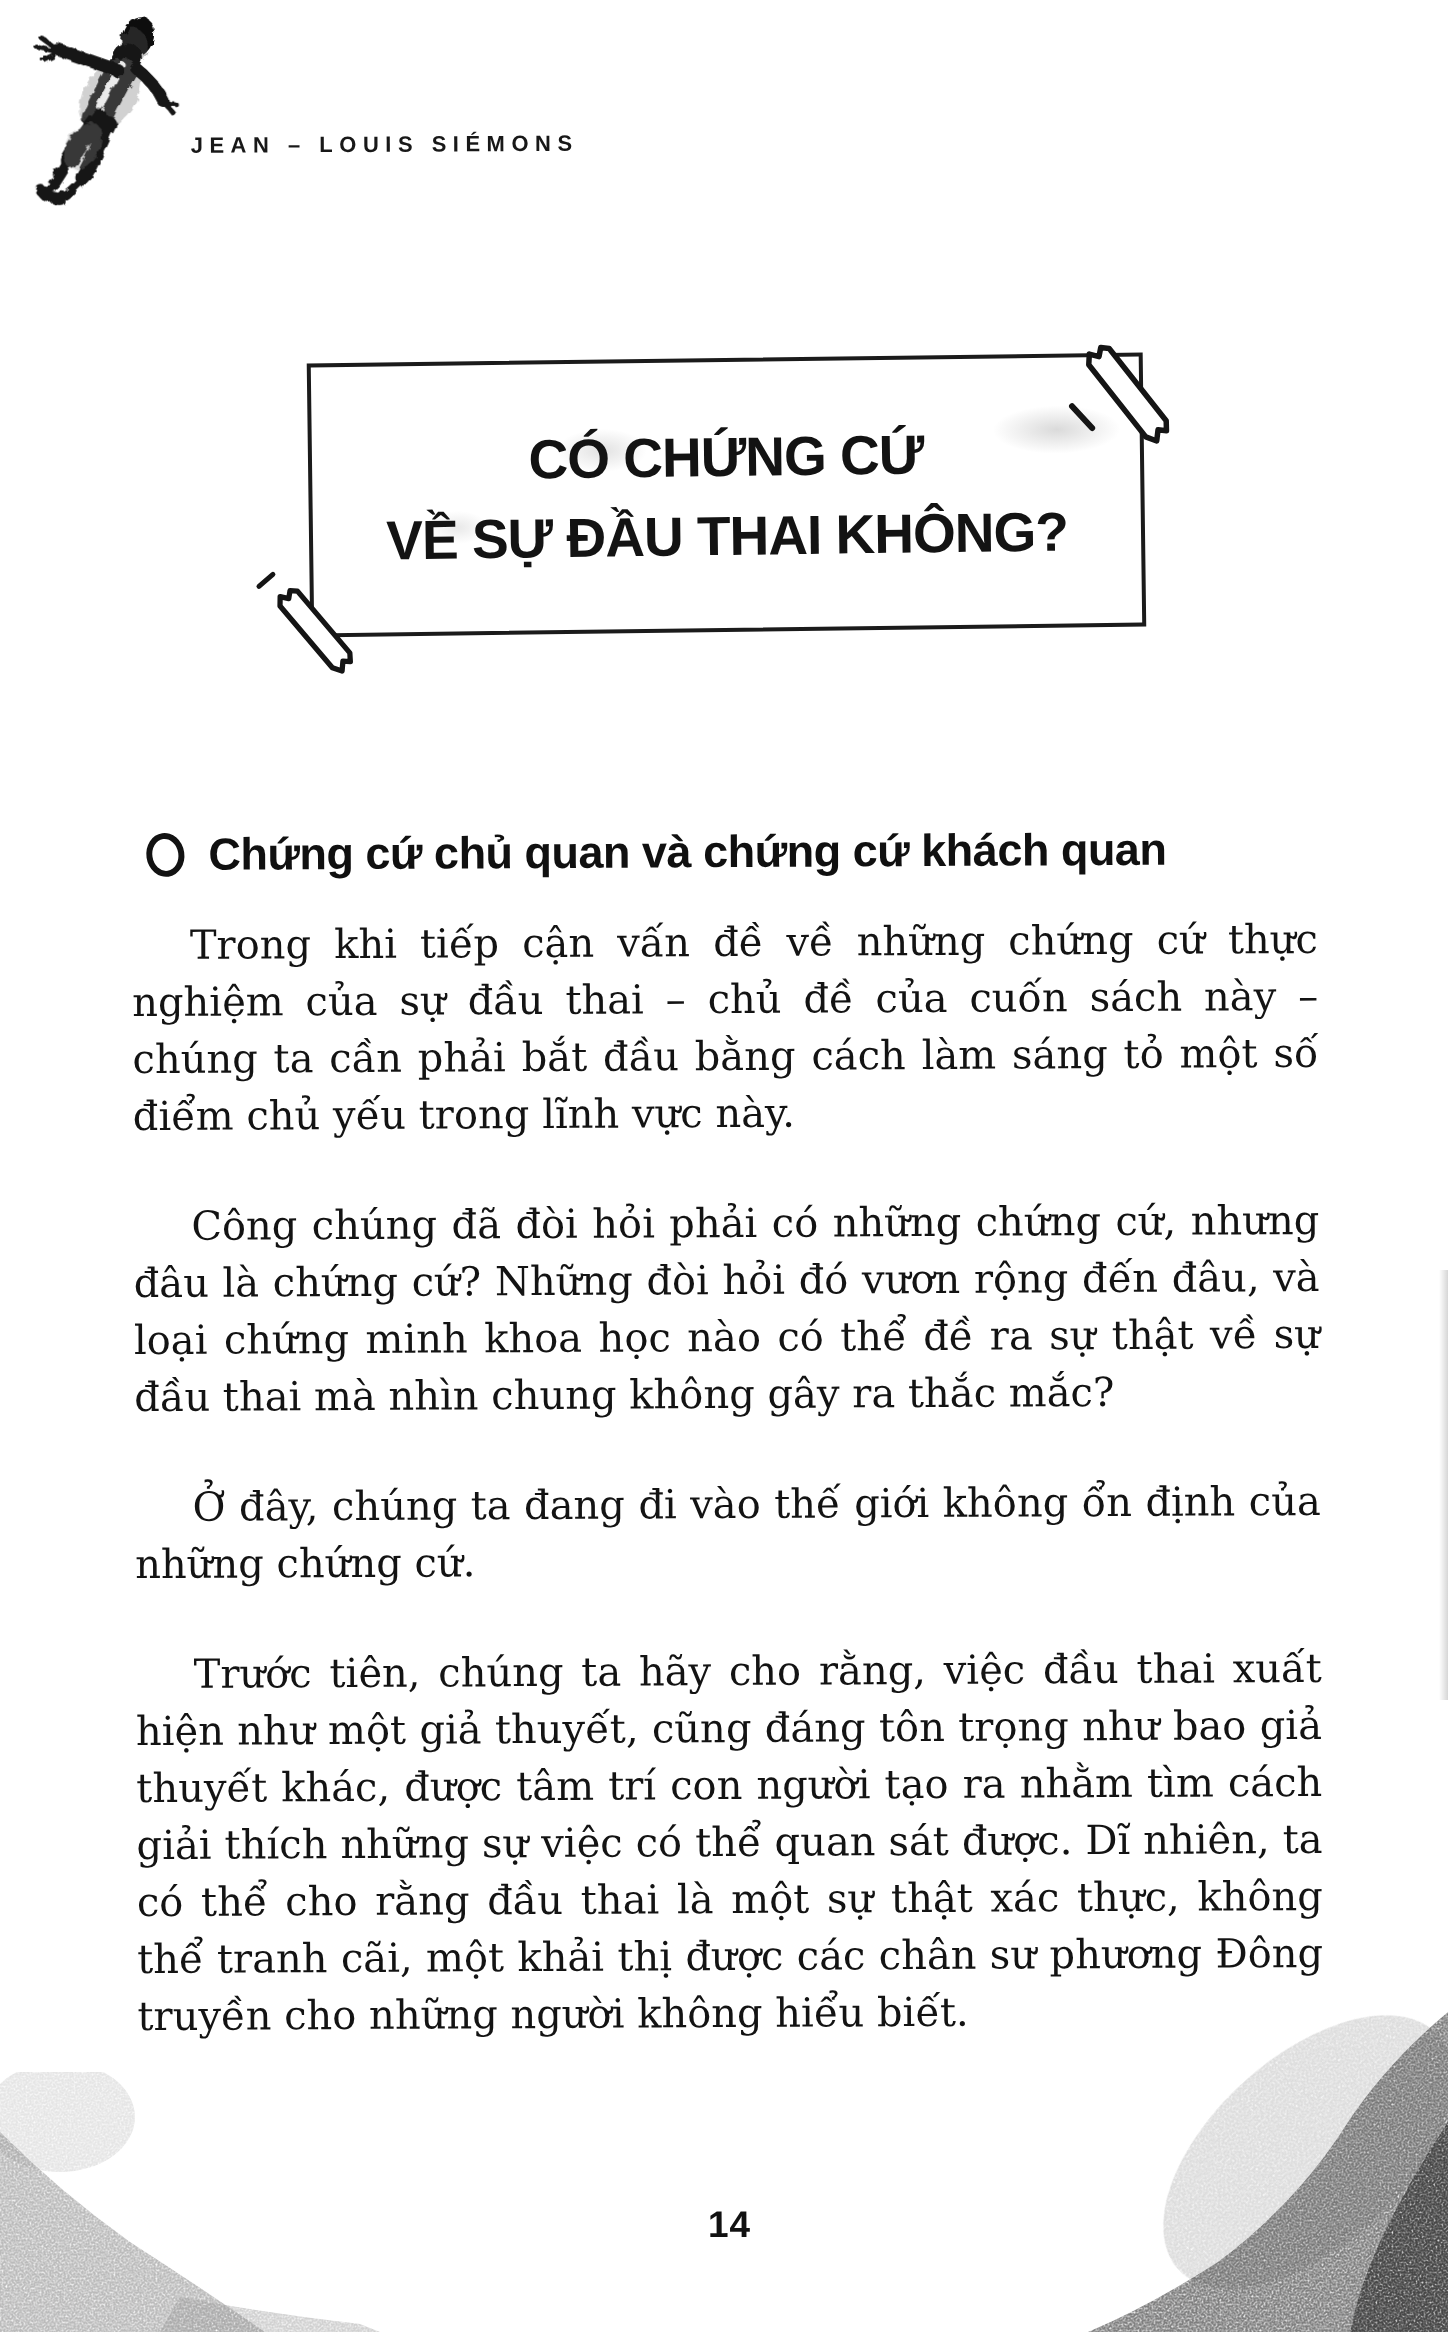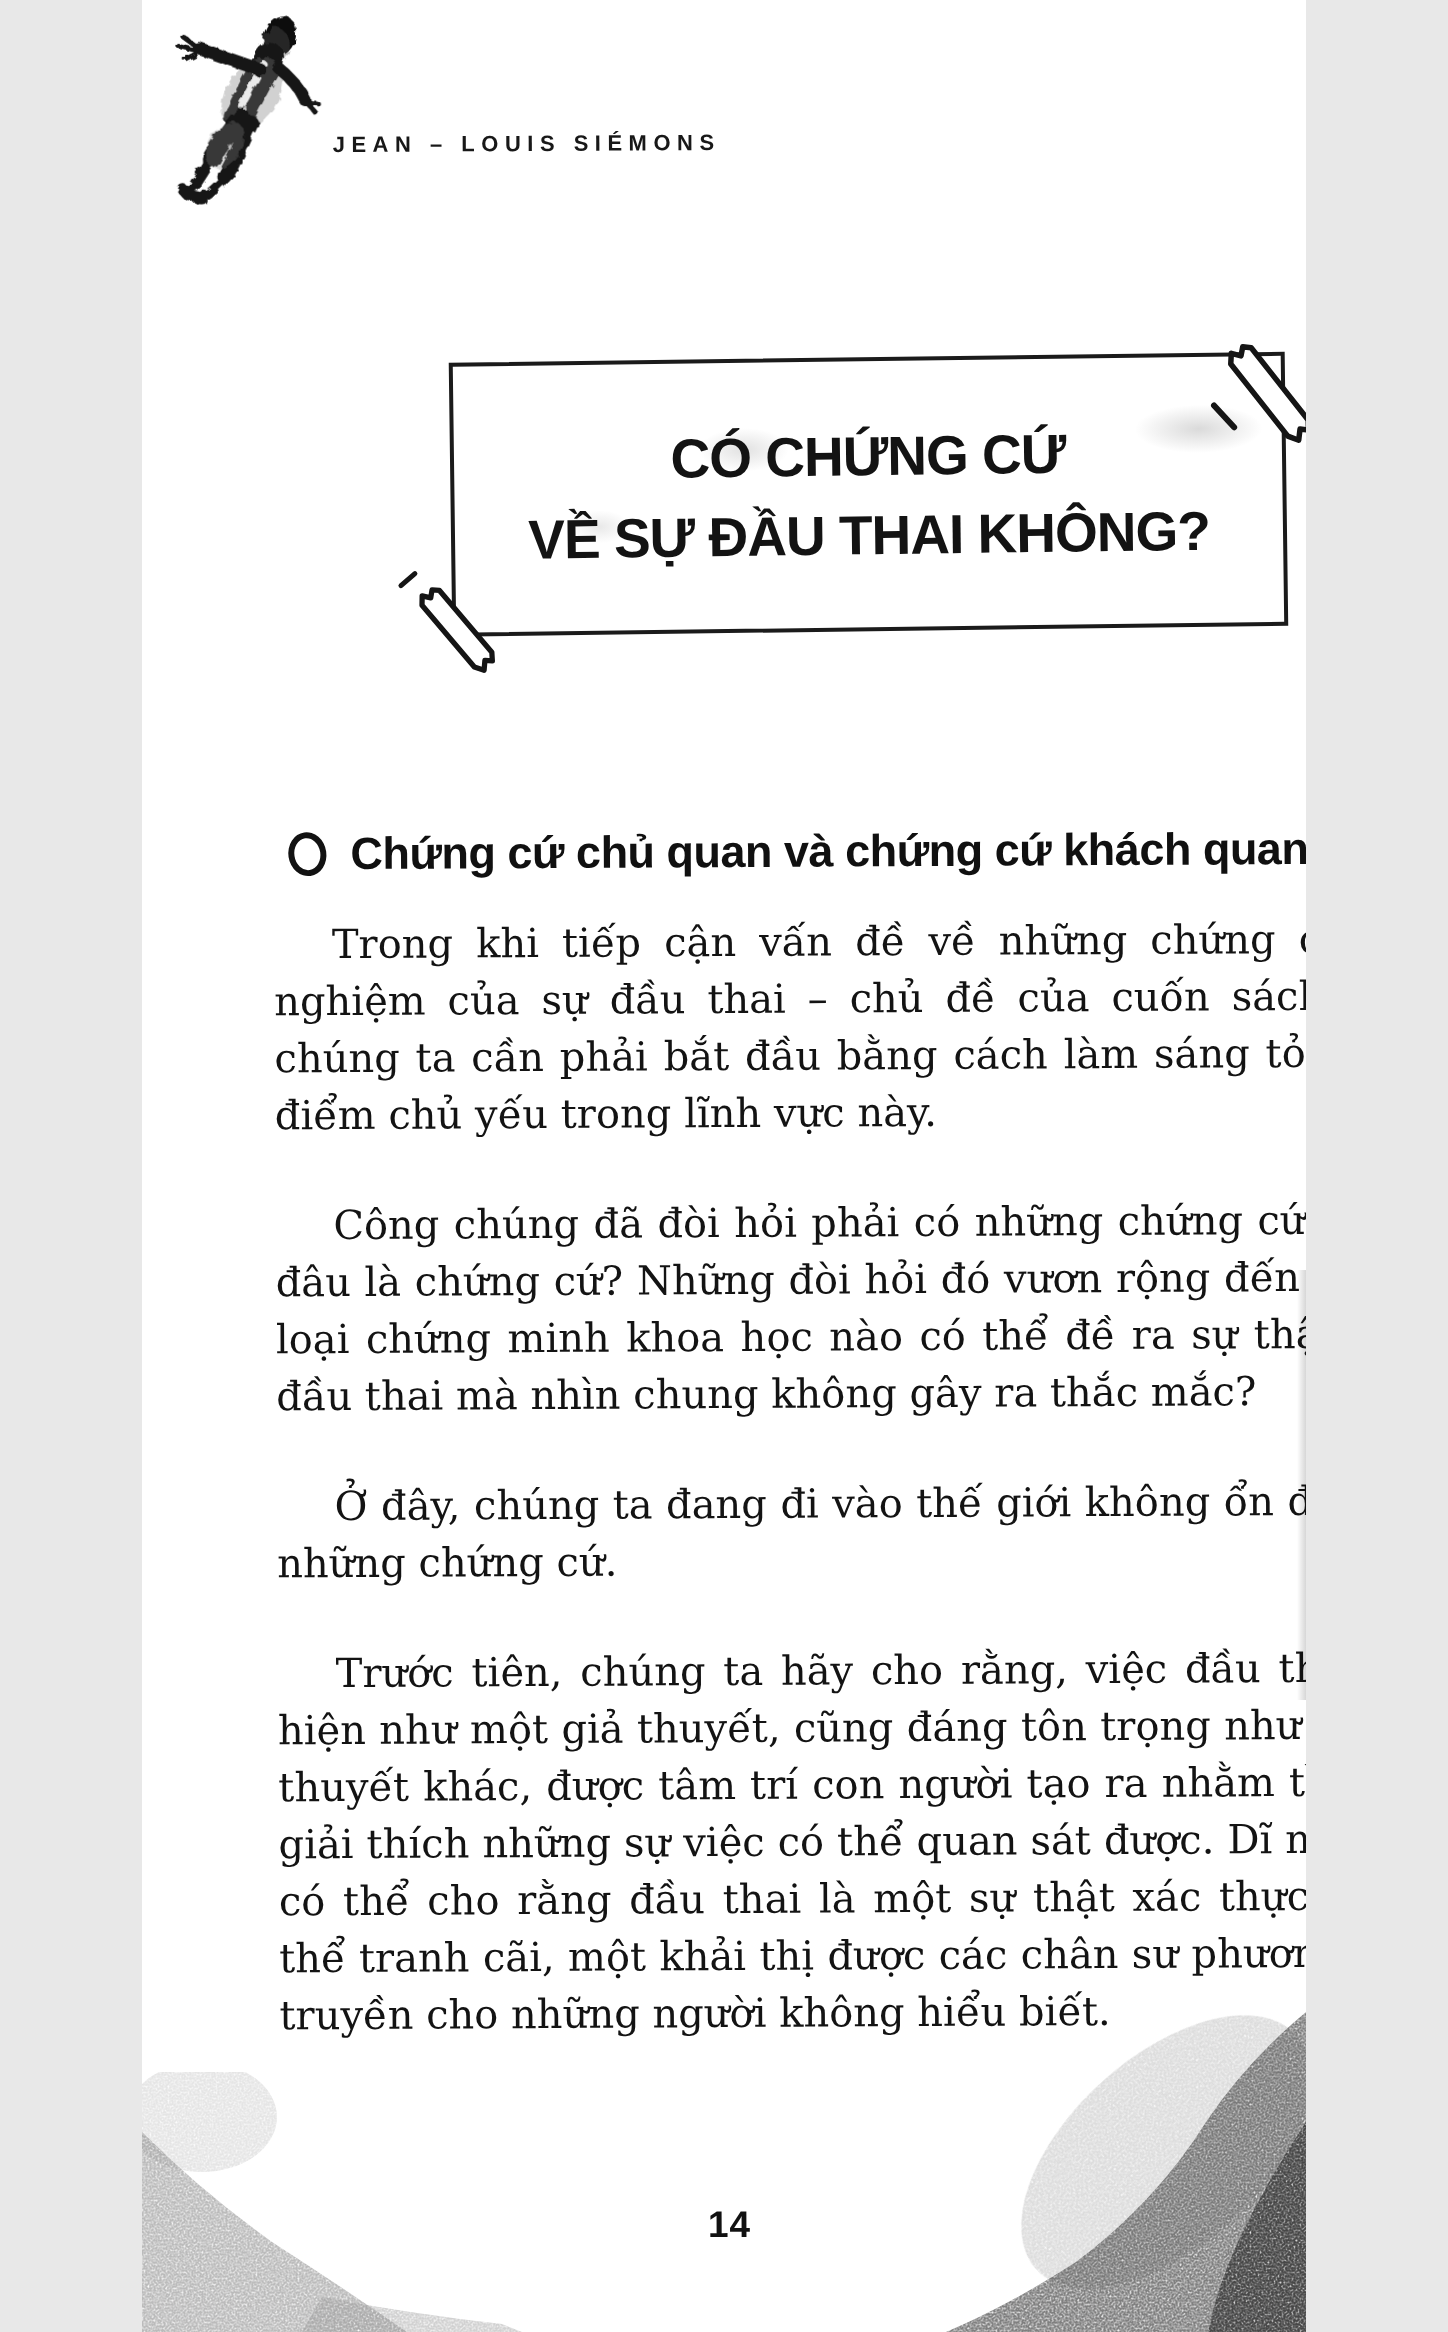--- a/index.html
+++ b/index.html
@@ -1,17 +1,17 @@
 <!DOCTYPE html>
 <html><head>
 <meta charset="utf-8">
 <style>
   html,body { margin:0; padding:0; background:#e8e8e8; }
   .page {
-    position:relative; width:1164px; height:2332px;
+    position:relative; width:1448px; height:2332px;
     margin:0 auto; background:#ffffff; overflow:hidden;
     font-family:"Liberation Sans", sans-serif; color:#141414;
   }
   .content { position:absolute; inset:0; transform:rotate(-0.3deg); }
 
   
   .figure-svg { position:absolute; left:26px; top:4px; width:184px; height:198px; }
   .author {
     position:absolute; left:196px; top:130px;
     font-size:22px; font-weight:700; letter-spacing:6.5px; color:#181818;

